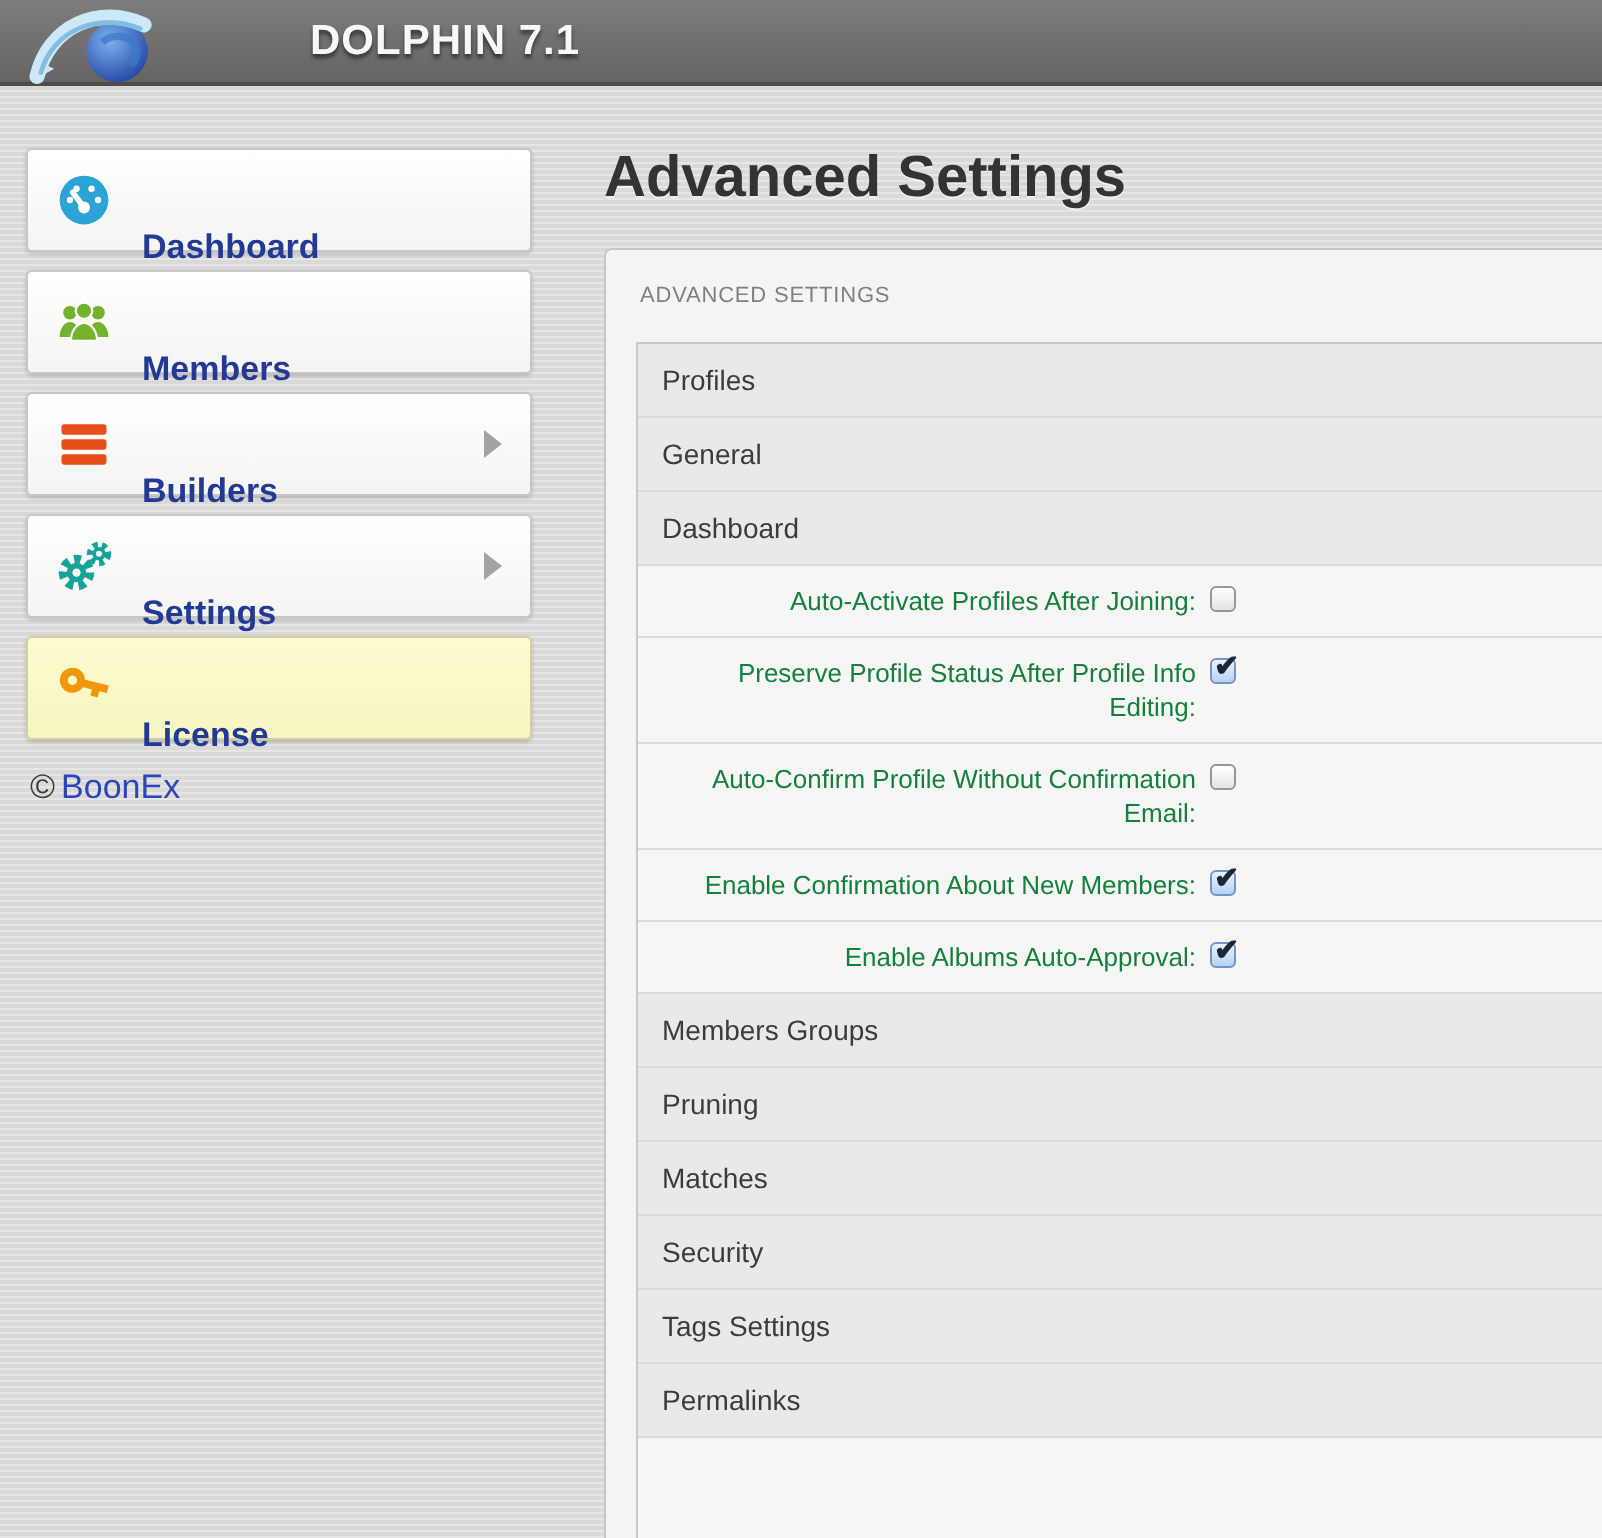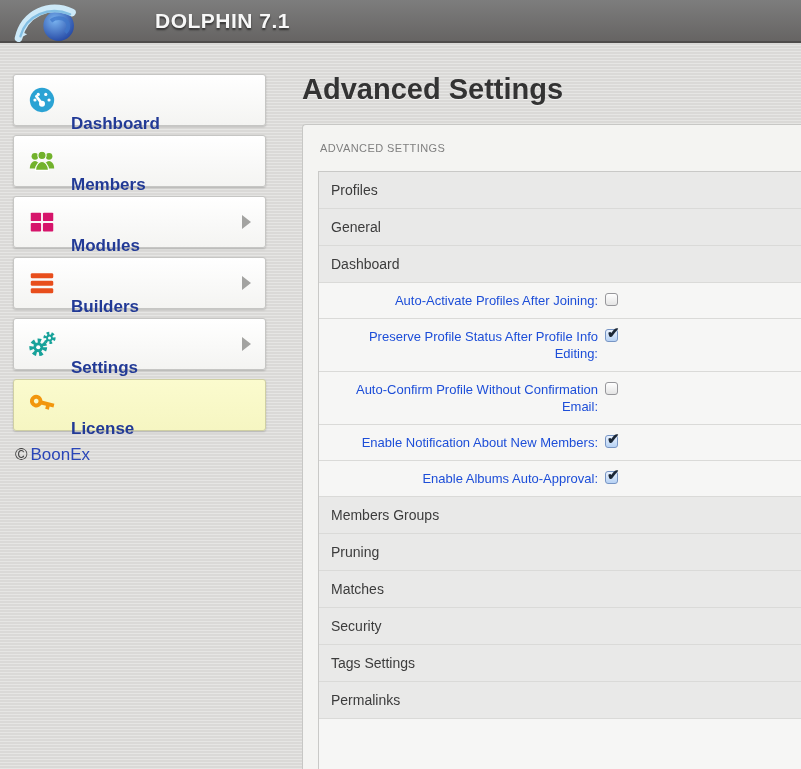--- a/index.html
+++ b/index.html
@@ -70,21 +70,21 @@
   .row:first-child { border-top:none; }
   .row.cat {
     background:#e9e9e8; padding:10px 12px;
     font-size:14px; color:#3c3c3c; cursor:pointer;
   }
   .row.cb-row {
     background:#f6f6f5; padding:9px 12px;
     display:flex; align-items:flex-start;
   }
   .cb-label {
-    width:267px; text-align:right; font-size:13px; color:#1d4ed8; line-height:17px;
+    width:267px; text-align:right; font-size:13px; color:#15803d; line-height:17px;
   }
   .cb {
     width:13px; height:13px; margin-left:7px; margin-top:1px;
     border:1px solid #97979b; border-radius:3px;
     background:linear-gradient(#ffffff,#e4e4e4);
     position:relative; display:inline-block; flex:none; cursor:pointer;
   }
   .cb[data-checked="true"] {
     background:linear-gradient(#eaf2fd,#b7d2f4);
     border-color:#7795c4;
@@ -144,30 +144,20 @@
       <circle cx="8.5" cy="11" r="3.6" fill="#72b22c"></circle>
       <circle cx="23.5" cy="11" r="3.6" fill="#72b22c"></circle>
       <path d="M3 24c0-5 3-8 5.5-8s5.5 3 5.5 8z" fill="#72b22c"></path>
       <path d="M18 24c0-5 3-8 5.5-8s5.5 3 5.5 8z" fill="#72b22c"></path>
       <circle cx="16" cy="10" r="4.4" fill="#72b22c" stroke="#fff" stroke-width="1.2"></circle>
       <path d="M9 26c0-6 4-9.5 7-9.5s7 3.5 7 9.5z" fill="#72b22c" stroke="#fff" stroke-width="1.2"></path>
     </svg>
     <span class="side-label">Members</span>
   </div>
 
-  <div class="side-item">
-    <svg class="side-icon" viewBox="0 0 32 32">
-      <rect x="4" y="6" width="11" height="9" rx="1" fill="#d6156b"></rect>
-      <rect x="17" y="6" width="11" height="9" rx="1" fill="#d6156b"></rect>
-      <rect x="4" y="17" width="11" height="9" rx="1" fill="#d6156b"></rect>
-      <rect x="17" y="17" width="11" height="9" rx="1" fill="#d6156b"></rect>
-    </svg>
-    <span class="side-label">Modules</span>
-    <span class="side-arrow"></span>
-  </div>
 
 
   <div class="side-item">
     <svg class="side-icon" viewBox="0 0 32 32">
       <rect x="4" y="5.5" width="24" height="5.5" rx="1.5" fill="#e84e1c"></rect>
       <rect x="4" y="13.5" width="24" height="5.5" rx="1.5" fill="#e84e1c"></rect>
       <rect x="4" y="21.5" width="24" height="5.5" rx="1.5" fill="#e84e1c"></rect>
     </svg>
     <span class="side-label">Builders</span>
     <span class="side-arrow"></span>
@@ -224,21 +214,21 @@
         <div class="cb-label">Preserve Profile Status After Profile Info Editing:</div>
         <span class="cb" data-checked="true"></span>
       </div>
 
       <div class="row cb-row">
         <div class="cb-label">Auto-Confirm Profile Without Confirmation Email:</div>
         <span class="cb" data-checked="false"></span>
       </div>
 
       <div class="row cb-row">
-        <div class="cb-label">Enable Notification About New Members:</div>
+        <div class="cb-label">Enable Confirmation About New Members:</div>
         <span class="cb" data-checked="true"></span>
       </div>
 
       <div class="row cb-row">
         <div class="cb-label">Enable Albums Auto-Approval:</div>
         <span class="cb" data-checked="true"></span>
       </div>
 
       <div class="row cat"><span>Members Groups</span></div>
 

